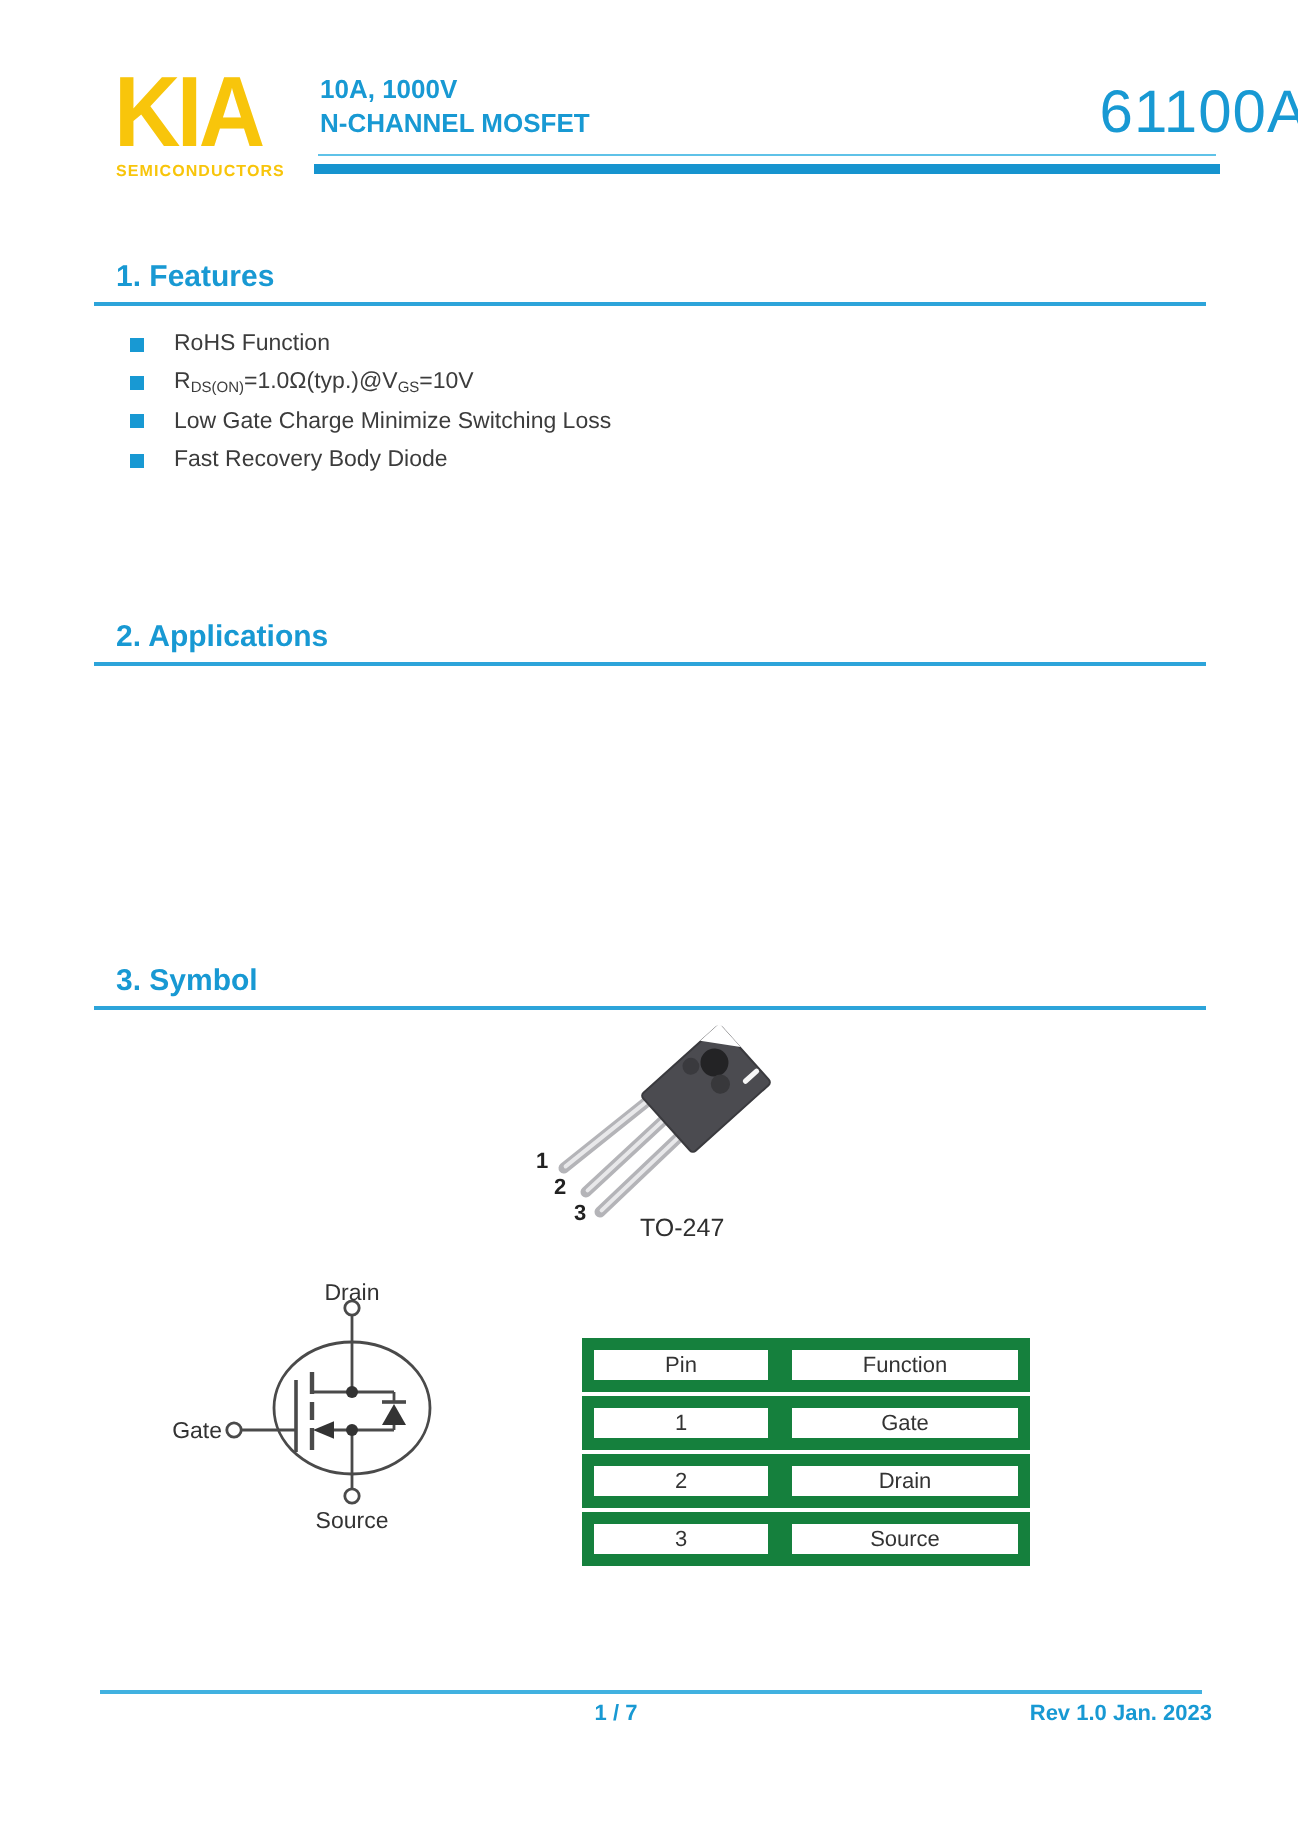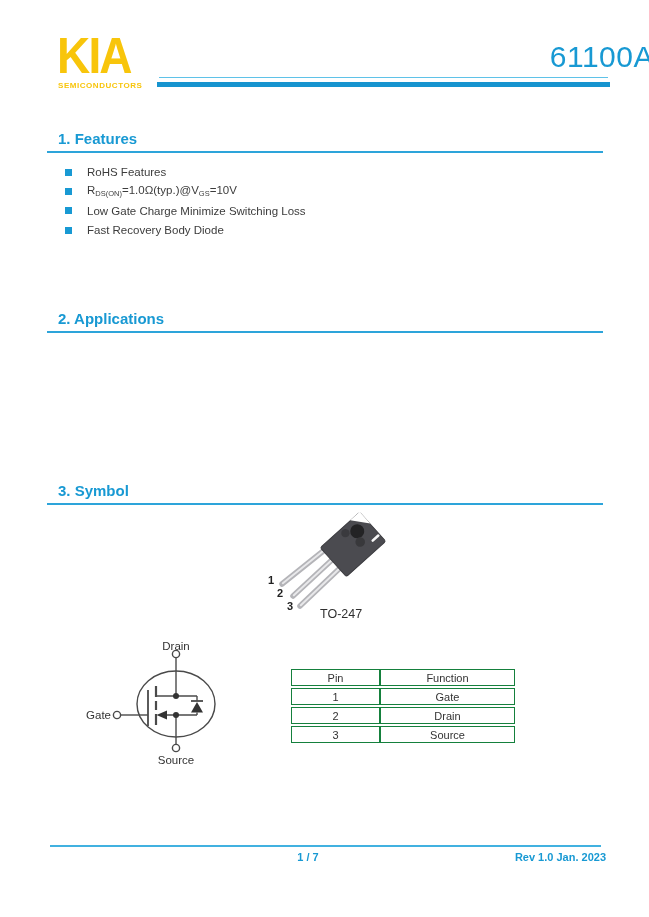--- a/index.html
+++ b/index.html
@@ -24,50 +24,54 @@
   .section-head .rule{margin-top:4px;height:0;border-bottom:2px solid #2da4da;}
   
   .bullets{position:absolute;left:65px;}
   .brow{display:flex;align-items:center;height:12px;margin-bottom:7.4px;}
   .bsq{width:7px;height:7px;background:#1899d3;margin-right:15px;flex:0 0 auto;}
   .btxt{font-size:11.5px;color:#3c3c3c;white-space:nowrap;}
   .btxt sub{font-size:7.5px;vertical-align:-2px;letter-spacing:0;}
   
   .pin-table{position:absolute;left:291px;top:667px;border-collapse:separate;border-spacing:0 2px;
         width:224px;font-size:11px;color:#333;text-align:center;}
-  .pin-table td{border:1px solid #15803d;height:15px;padding:0 2px;}
+  .pin-table td{border:6px solid #15803d;height:15px;padding:0 2px;}
   .pin-table .c1{width:83px;}
   
   .fline{position:absolute;left:50px;top:845px;width:551px;height:2px;background:#41b1e0;}
   .fpage{position:absolute;left:258px;top:851px;width:100px;text-align:center;
         font-size:11px;font-weight:bold;color:#1899d3;}
   .frev{position:absolute;right:87px;top:851px;font-size:11px;font-weight:bold;color:#1899d3;text-align:center;}
   .bottom-band{position:absolute;left:0;top:906px;width:649px;height:11px;
         background:linear-gradient(#f4f4f4,#c9c9c9);}
   svg text{font-family:"Liberation Sans","DejaVu Sans",sans-serif;}
 </style>
 </head>
 <body>
 
 <div class="page">
 
   <div class="logo">KIA</div>
   <div class="logo-sub">SEMICONDUCTORS</div>
+  <div class="hdr-sub">
+    <div>10A, 1000V</div>
+    <div>N-CHANNEL MOSFET</div>
+  </div>
   <div class="part-no">61100A</div>
   <div class="hline-thin"></div>
   <div class="hline-thick"></div>
 
   <div class="section-head" style="top:131px;">
     <div class="txt">1. Features</div>
     <div class="rule"></div>
   </div>
   <div class="bullets" style="top:166px;">
     <div class="brow">
       <span class="bsq"></span>
-      <span class="btxt">RoHS Features</span>
+      <span class="btxt">RoHS Function</span>
     </div>
     <div class="brow">
       <span class="bsq"></span>
       <span class="btxt"><span>R</span><sub>DS(ON)</sub><span>=1.0Ω(typ.)@V</span><sub>GS</sub><span>=10V</span></span>
     </div>
     <div class="brow">
       <span class="bsq"></span>
       <span class="btxt">Low Gate Charge Minimize Switching Loss</span>
     </div>
     <div class="brow">

